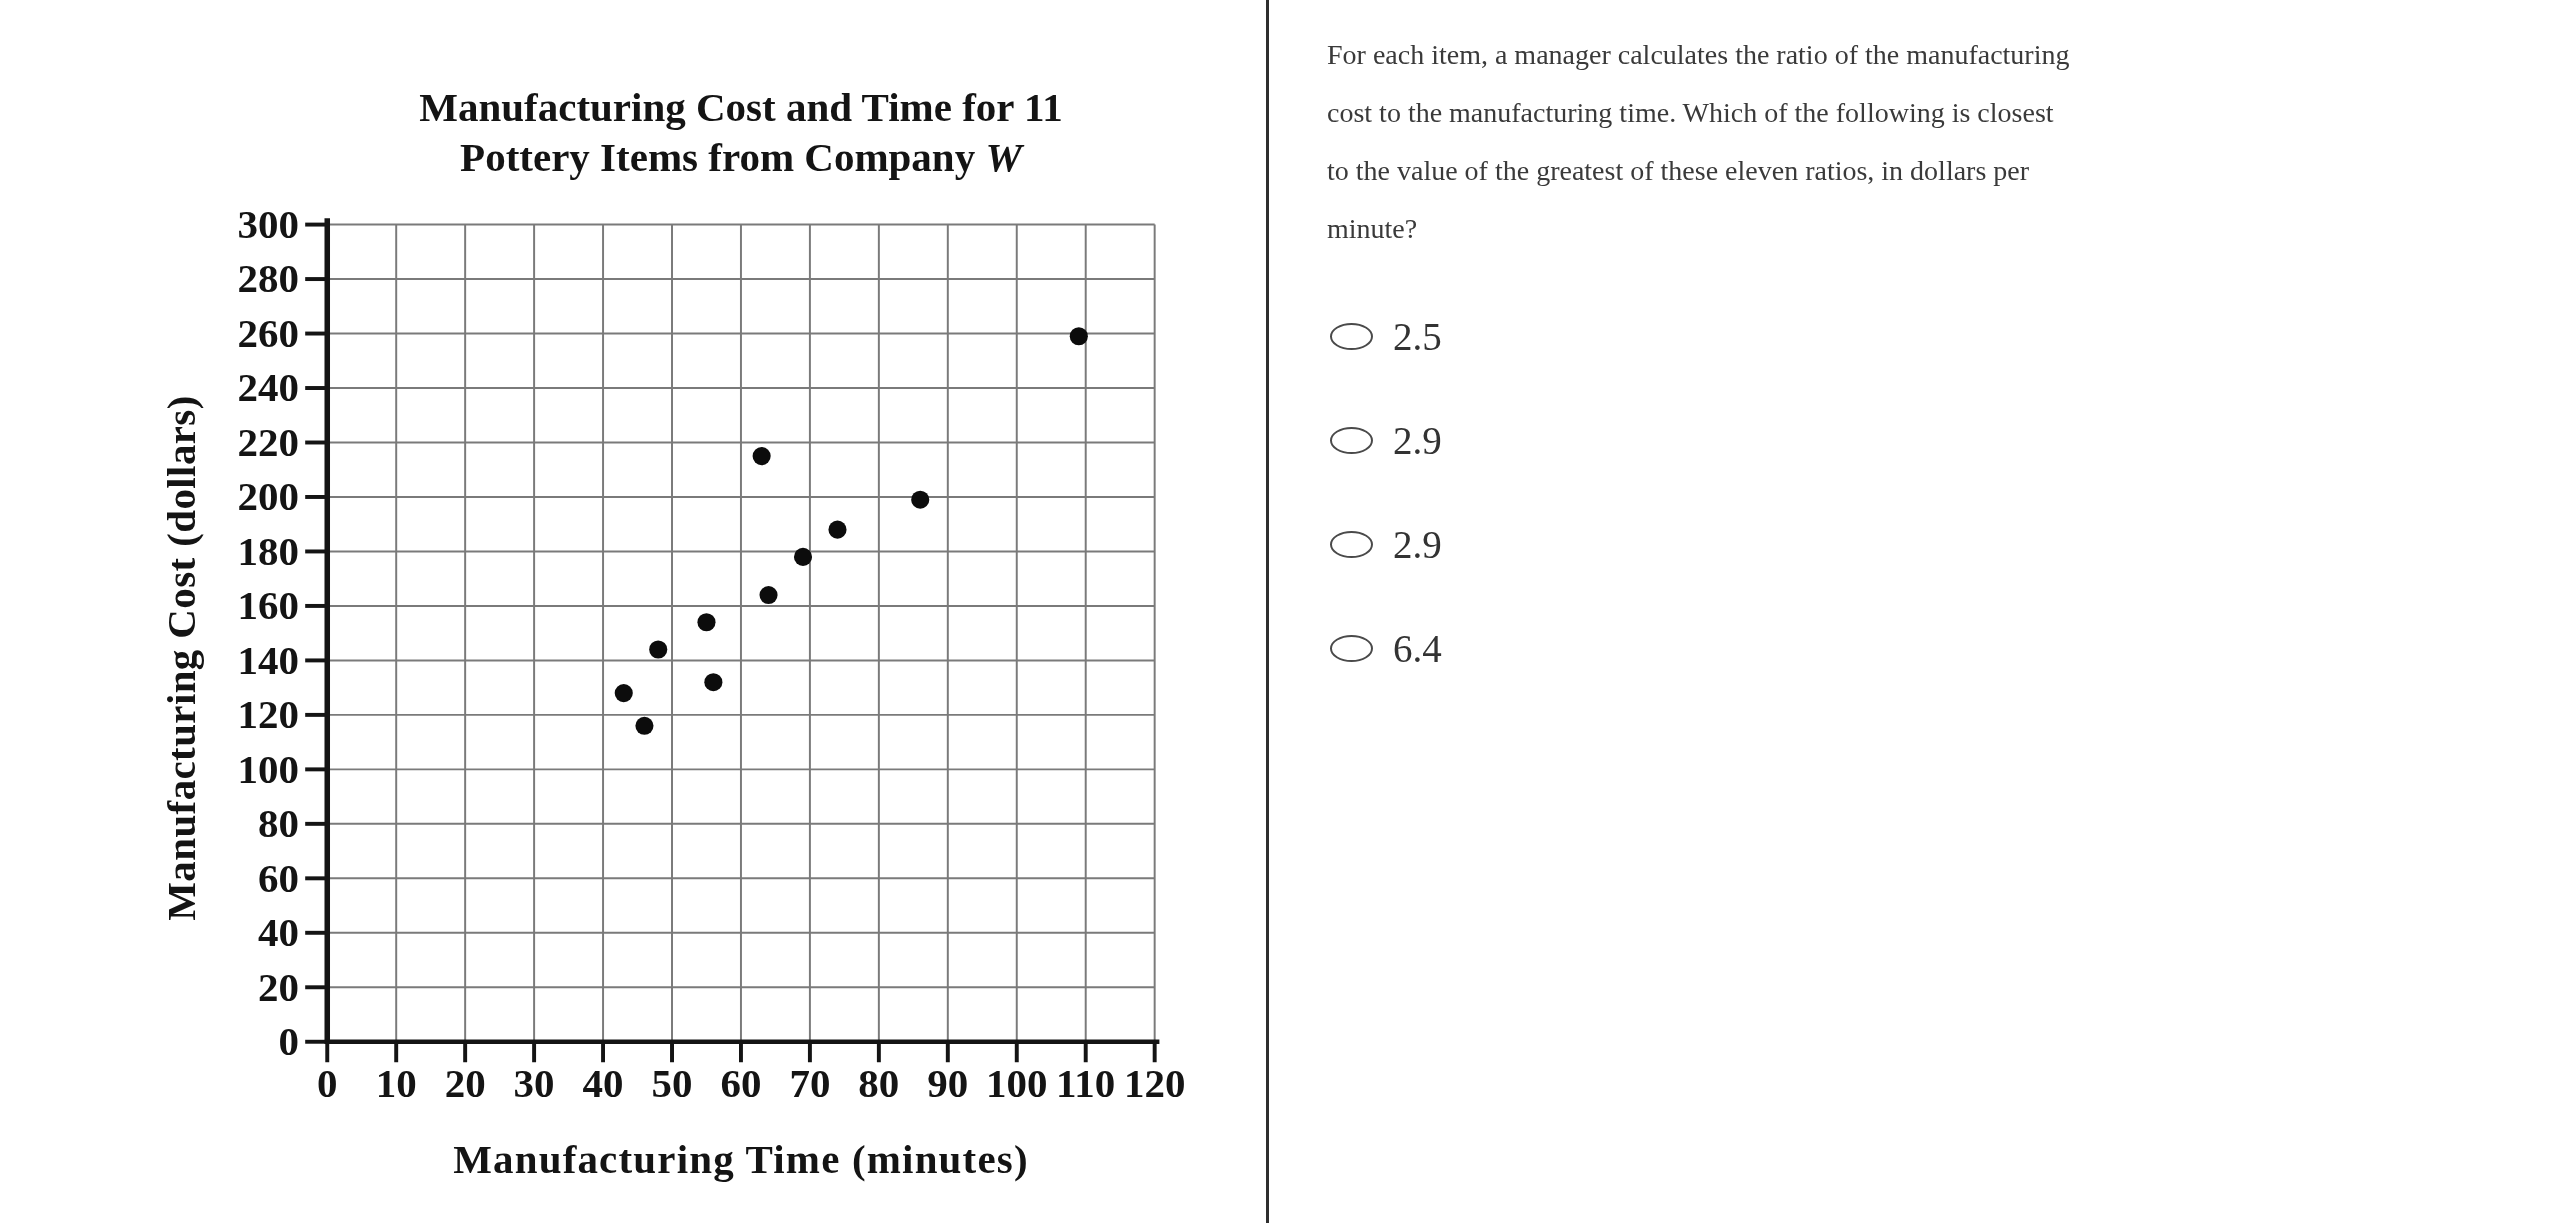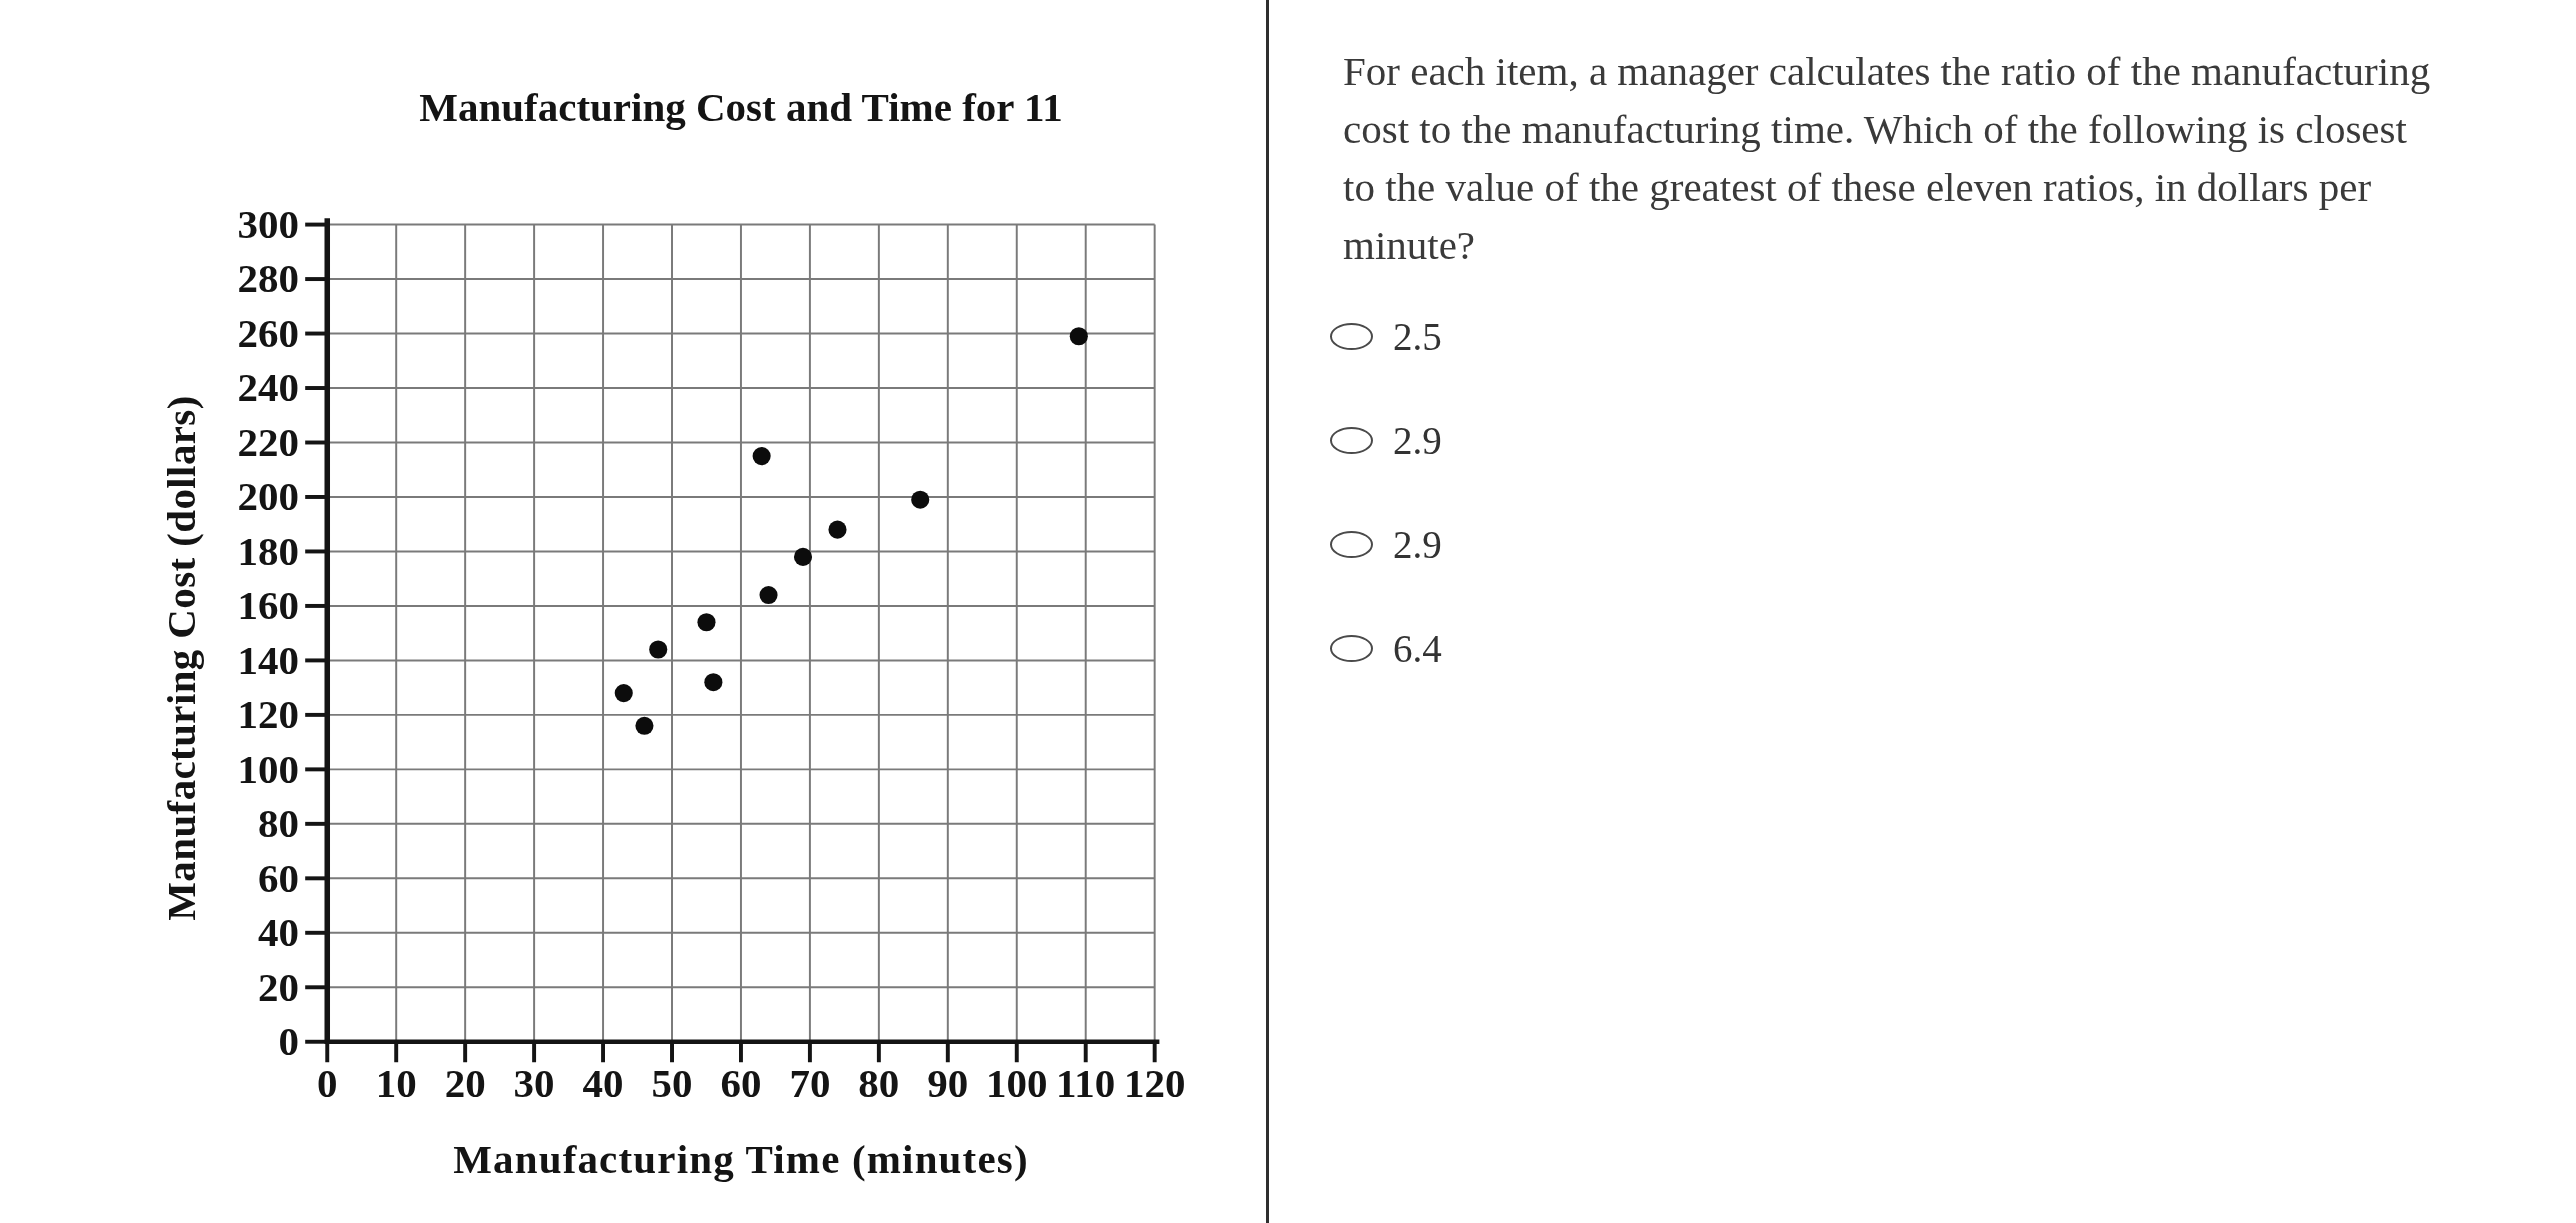--- a/index.html
+++ b/index.html
@@ -17,22 +17,22 @@
     text-align:center;
     font-weight:700;font-size:41px;line-height:50px;color:#141414;
   }
   .chart-title .w-italic{font-style:italic;font-weight:700;}
   #chart-svg{position:absolute;left:0;top:0;}
   
   .divider{position:absolute;left:1266px;top:0;width:3.2px;height:1223px;background:#2f2f2f;}
   
   .question-panel{position:absolute;left:1269px;top:0;width:1307px;height:1223px;}
   .question-text{
-    position:absolute;left:58px;top:26px;width:1143px;margin:16px;
-    font-size:41px;line-height:58px;color:#3a3a3a;
+    position:absolute;left:58px;top:26px;width:1143px;margin:0;
+    font-size:28px;line-height:58px;color:#3a3a3a;
     white-space:pre-line;
   }
   .options{
     position:absolute;left:61px;top:284px;width:552px;margin:0;padding:0;
     list-style:none;
   }
   .option-row{display:flex;align-items:center;height:104px;cursor:pointer;}
   .radio-oval{
     width:43px;height:27px;flex:0 0 43px;
     border:2.4px solid #4a4a4a;border-radius:50%;
@@ -41,20 +41,21 @@
   .option-label{margin-left:20px;font-size:39px;color:#333333;}
 </style>
 </head>
 <body>
 
 <div class="page">
 
   <section class="chart-panel">
     <div class="chart-title">
       <div>Manufacturing Cost and Time for 11</div>
+      <div><span>Pottery Items from Company </span><span class="w-italic">W</span></div>
     </div>
     <svg id="chart-svg" width="1266" height="1223" viewBox="0 0 1606 1552">
         <g>
           <line x1="415" y1="285" x2="415" y2="1322" stroke="#7a7a7a" stroke-width="2.5"></line>
           <line x1="502.5" y1="285" x2="502.5" y2="1322" stroke="#7a7a7a" stroke-width="2.5"></line>
           <line x1="590" y1="285" x2="590" y2="1322" stroke="#7a7a7a" stroke-width="2.5"></line>
           <line x1="677.5" y1="285" x2="677.5" y2="1322" stroke="#7a7a7a" stroke-width="2.5"></line>
           <line x1="765" y1="285" x2="765" y2="1322" stroke="#7a7a7a" stroke-width="2.5"></line>
           <line x1="852.5" y1="285" x2="852.5" y2="1322" stroke="#7a7a7a" stroke-width="2.5"></line>
           <line x1="940" y1="285" x2="940" y2="1322" stroke="#7a7a7a" stroke-width="2.5"></line>

